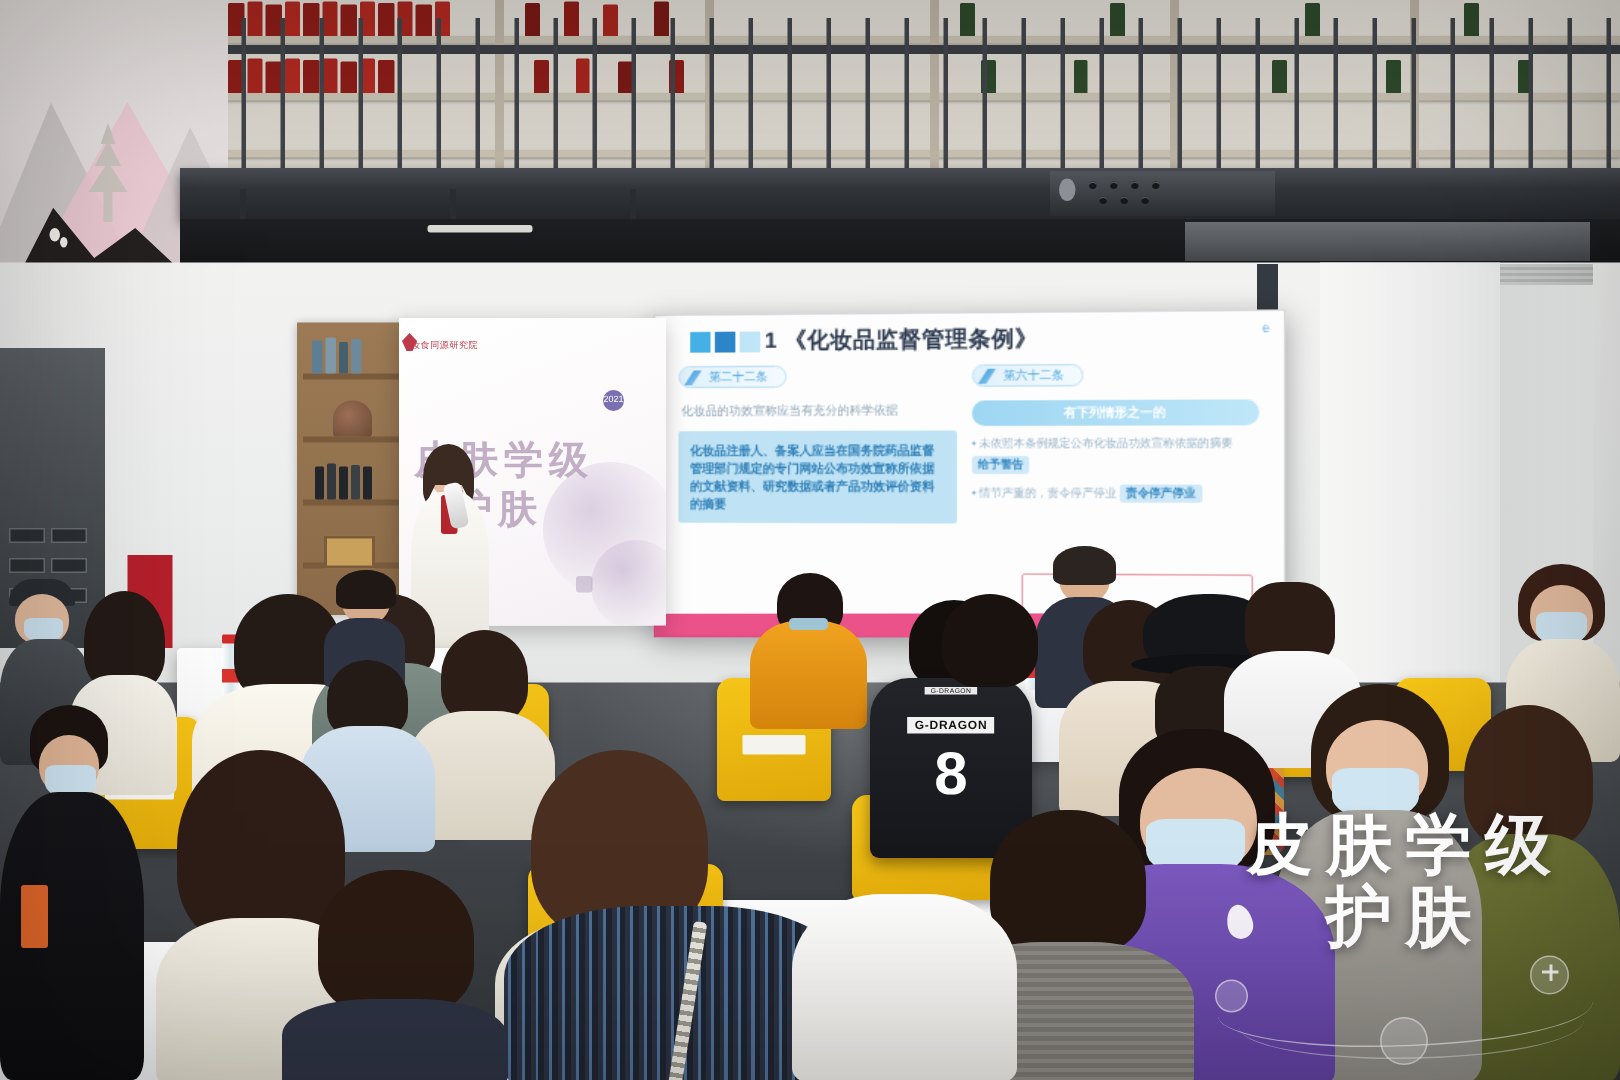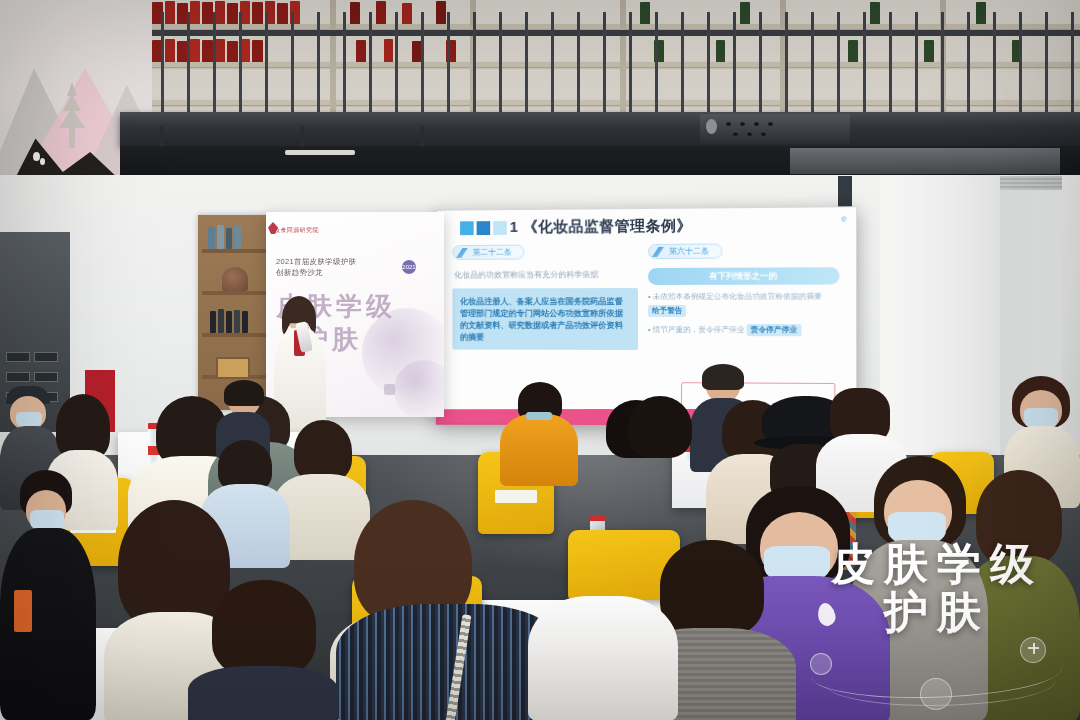--- a/index.html
+++ b/index.html
@@ -394,22 +394,20 @@
     </div>
   </div>
   <div class="abs" id="screen-pinkbar"></div>
 
   <div class="abs" id="banner">
     <i class="blob" style="left:96px;top:96px;width:90px;height:90px;"></i>
     <i class="blob" style="left:128px;top:148px;width:60px;height:60px;"></i>
     <div id="banner-logo">妆食同源研究院</div>
     <i class="abs" style="left:2px;top:10px;width:10px;height:12px;background:#c0394b;
        clip-path:polygon(50% 0,100% 45%,70% 100%,30% 100%,0 45%);"></i>
-    <div id="banner-sub" style="white-space:pre-line;">2021首届皮肤学级护肤
-创新趋势沙龙</div>
     <div id="banner-badge">2021</div>
     <div id="banner-big">
       <div>皮肤学级</div>
       <div style="margin-left:26px;">护肤</div>
     </div>
     <i class="abs" style="left:118px;bottom:22px;width:11px;height:11px;border-radius:2px;
        background:rgba(150,130,170,.35);"></i>
   </div>
 
   <div class="person" style="left:272px;top:300px;width:56px;height:130px;">
@@ -524,20 +522,25 @@
     <i class="body" style="left:0px;top:32px;width:78px;height:72px;background:linear-gradient(180deg,#f0a21f,#d4840c);"></i>
     <i class="abs" style="left:26px;top:30px;width:26px;height:8px;background:#9fc4d4;border-radius:3px;"></i>
   </div>
   <div class="person" style="left:690px;top:368px;width:66px;height:100px;">
     <i class="head" style="left:16px;top:0;width:34px;height:34px;background:#ddb190;"></i>
     <i class="abs" style="left:12px;top:-4px;width:42px;height:26px;border-radius:50% 50% 20% 20%;background:#2b2420;"></i>
     <i class="body" style="left:0px;top:30px;width:66px;height:74px;background:#2e3342;"></i>
   </div>
   <div class="person" style="left:580px;top:400px;width:110px;height:180px;">
     <i class="abs" style="left:26px;top:0;width:60px;height:58px;border-radius:50% 50% 34% 34%;background:#140e0c;"></i>
+  </div>
+  <div id="gd-jacket">
+    <span id="gd-collar">G-DRAGON</span>
+    <span id="gd-text">G-DRAGON</span>
+    <span id="gd-num">8</span>
   </div>
   <div class="person" style="left:612px;top:396px;width:96px;height:130px;">
     <i class="abs" style="left:16px;top:0;width:64px;height:62px;border-radius:50% 50% 36% 36%;background:#1a120f;"></i>
   </div>
   <div class="person" style="left:706px;top:400px;width:92px;height:140px;">
     <i class="abs" style="left:16px;top:0;width:62px;height:62px;border-radius:50% 50% 36% 36%;background:#2b1d16;"></i>
     <i class="body" style="left:0px;top:54px;width:92px;height:90px;background:linear-gradient(180deg,#efe5d6,#d9ccb8);"></i>
   </div>
 
   <div class="person" style="left:752px;top:396px;width:108px;height:170px;">

